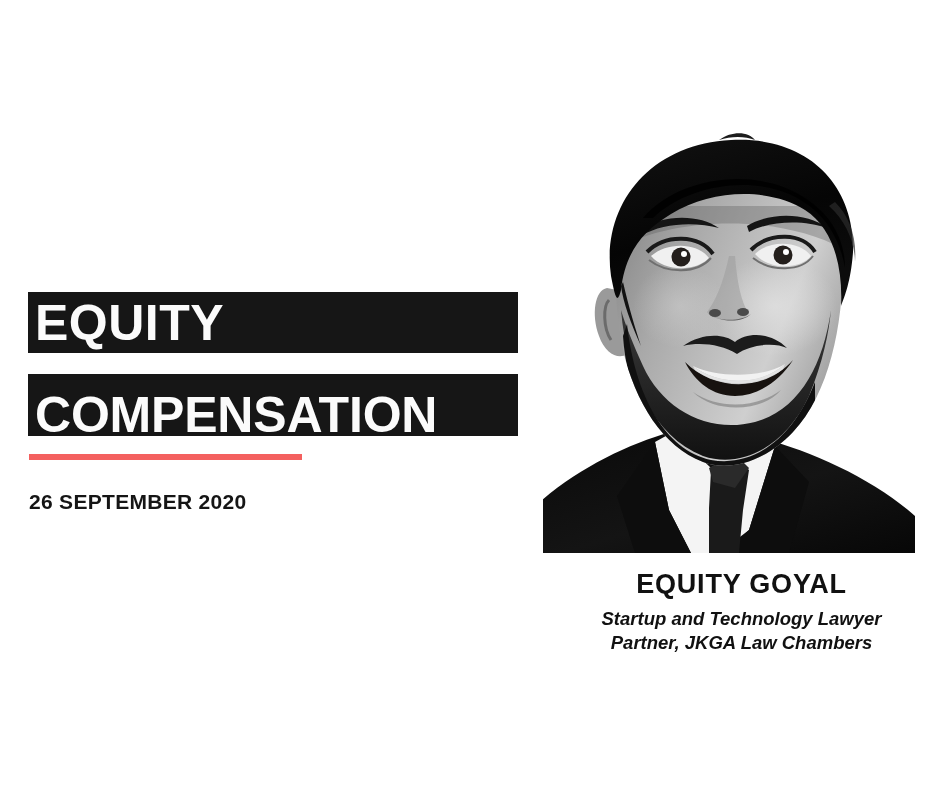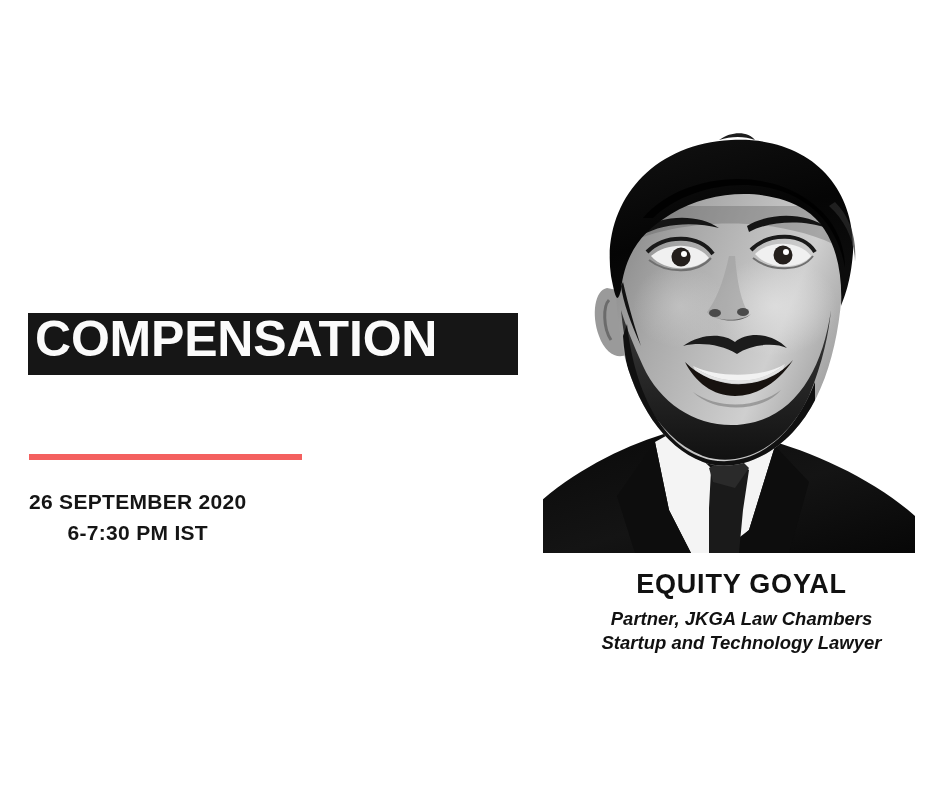--- a/index.html
+++ b/index.html
@@ -51,21 +51,21 @@
     width: 490px;
     height: 61px;
     font-size: 50px;
     padding: 6px 0 0 7px;
   }
   .spacer-bars { height: 21px; }
   .title-bar-2 {
     width: 490px;
     height: 62px;
     font-size: 50px;
-    padding: 1px 0 0 7px;
+    padding: 16px 0 0 7px;
     letter-spacing: -0.2px;
   }
   .red-rule {
     position: absolute;
     left: 29px;
     top: 454px;
     width: 273px;
     height: 6px;
     background: #f4605f;
   }
@@ -225,35 +225,35 @@
                C296,124 278,98 246,84 C204,66 144,76 110,108 Z" fill="#000000" opacity="0.85"></path>
 
       <path d="M176,30 C190,20 206,22 212,30 C202,26 188,26 176,30 Z" fill="#1c1c1c"></path>
       <path d="M286,96 C302,110 312,132 312,152 C314,126 306,106 292,92 Z" fill="#2b2b2b" opacity="0.7"></path>
 
       <path d="M80,172 C86,198 92,218 98,236 C88,214 80,192 78,176 Z" fill="#121212"></path>
     </svg>
   </div>
 
   <div class="title-block">
+    <div class="title-bar title-bar-1">EQUITY</div>
     <div class="spacer-bars"></div>
     <div class="title-bar title-bar-2">COMPENSATION</div>
   </div>
   <div class="red-rule"></div>
 
   <div class="datetime">
     <div>26 SEPTEMBER 2020</div>
-    <div>6-7:30 PM IST</div>
   </div>
 
   <div class="speaker">
     <div class="speaker-name">EQUITY GOYAL</div>
     <div class="speaker-role">
+      <div>Startup and Technology Lawyer</div>
       <div>Partner, JKGA Law Chambers</div>
-      <div>Startup and Technology Lawyer</div>
     </div>
   </div>
 
   <div class="footer">
 
     
     
 
     
     

